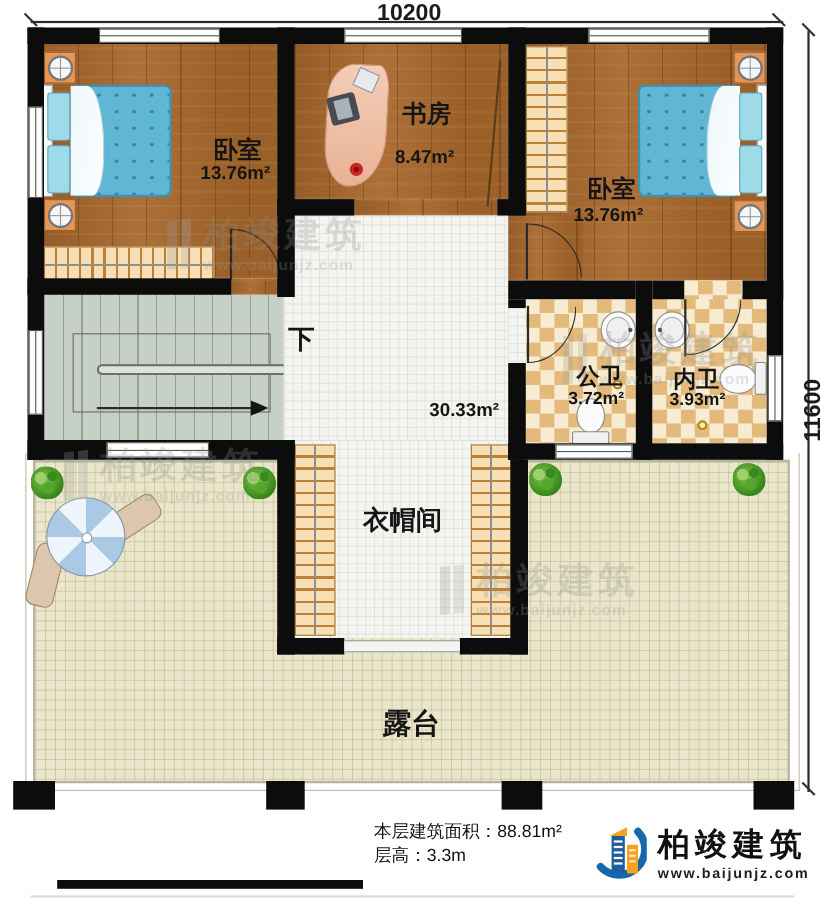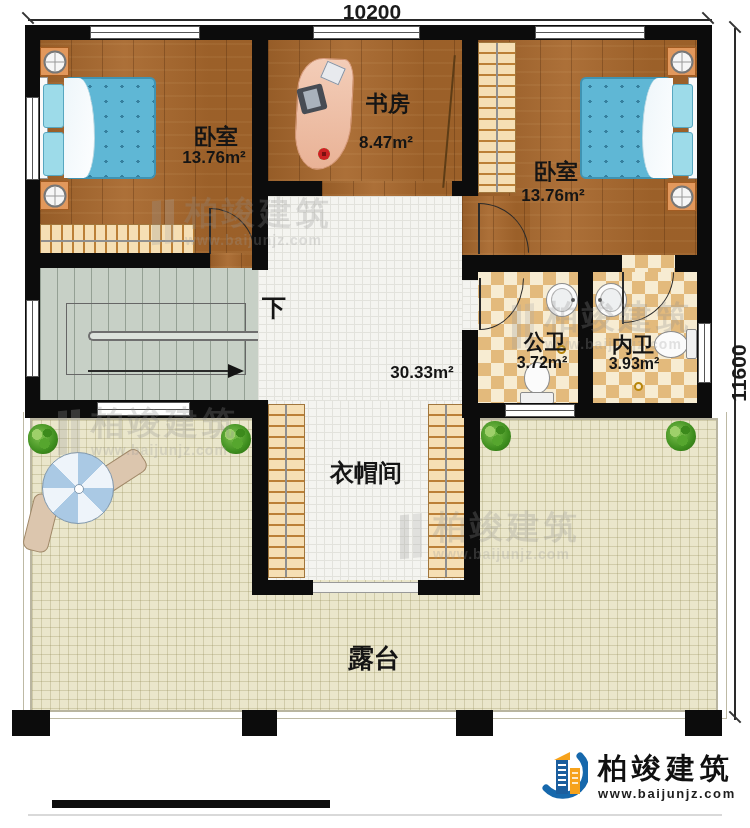--- a/index.html
+++ b/index.html
@@ -264,20 +264,24 @@
   <div class="rm-area" style="left:542px;top:363px;font-size:16px;">3.72m²</div>
   <div class="rm-name" style="left:633px;top:345px;font-size:21px;">内卫</div>
   <div class="rm-area" style="left:634px;top:364px;font-size:16px;">3.93m²</div>
   <div class="rm-area" style="left:422px;top:373px;">30.33m²</div>
   <div class="rm-name" style="left:366px;top:473px;font-size:24px;">衣帽间</div>
   <div class="rm-name" style="left:374px;top:658px;font-size:26px;">露台</div>
   <div class="rm-name" style="left:274px;top:308px;font-size:24px;">下</div>
 
   <div class="bar" style="left:52px;top:800px;width:278px;height:8px;"></div>
   <div class="abs" style="left:28px;top:814px;width:694px;height:2px;background:#d9d9d9;z-index:50;"></div>
+  <div class="tb-info" style="left:340px;top:746px;">
+    <div><span>本层建筑面积：</span><span>88.81m²</span></div>
+    <div><span>层高：</span><span>3.3m</span></div>
+  </div>
   <div class="logo" style="left:540px;top:748px;">
     <svg width="48" height="58" viewBox="0 0 48 58">
       <path d="M6,40 A20,20 0 1 0 40,8" fill="none" stroke="#1668ac" stroke-width="7" stroke-linecap="round"></path>
       <polygon points="14,12 30,4 30,12" fill="#f6a21c"></polygon>
       <rect x="16" y="12" width="12" height="34" fill="#1b5e9e"></rect>
       <rect x="18" y="16" width="8" height="2" fill="#fff"></rect>
         <rect x="18" y="21" width="8" height="2" fill="#fff"></rect>
       <rect x="18" y="26" width="8" height="2" fill="#fff"></rect>
         <rect x="18" y="31" width="8" height="2" fill="#fff"></rect>
       <rect x="18" y="36" width="8" height="2" fill="#fff"></rect>

